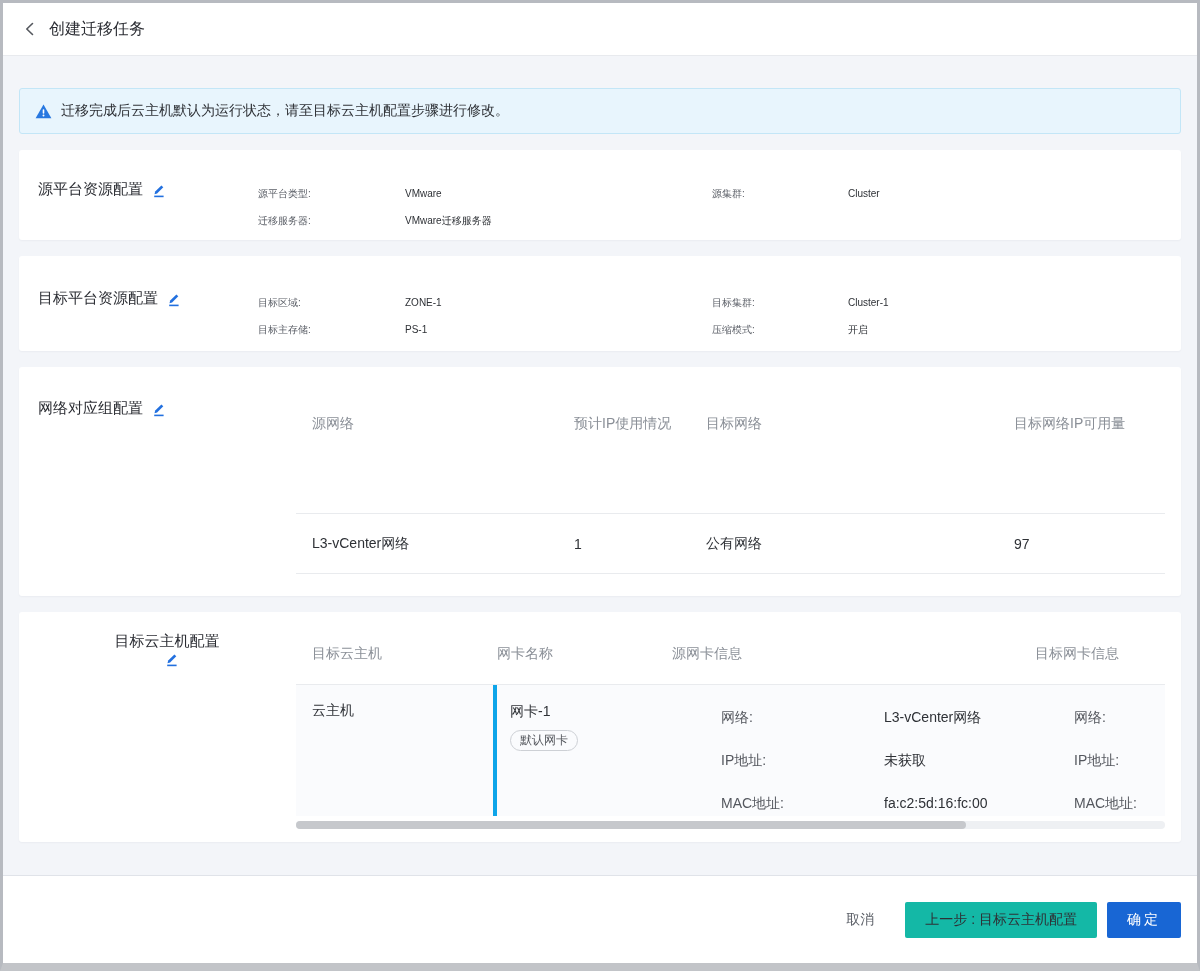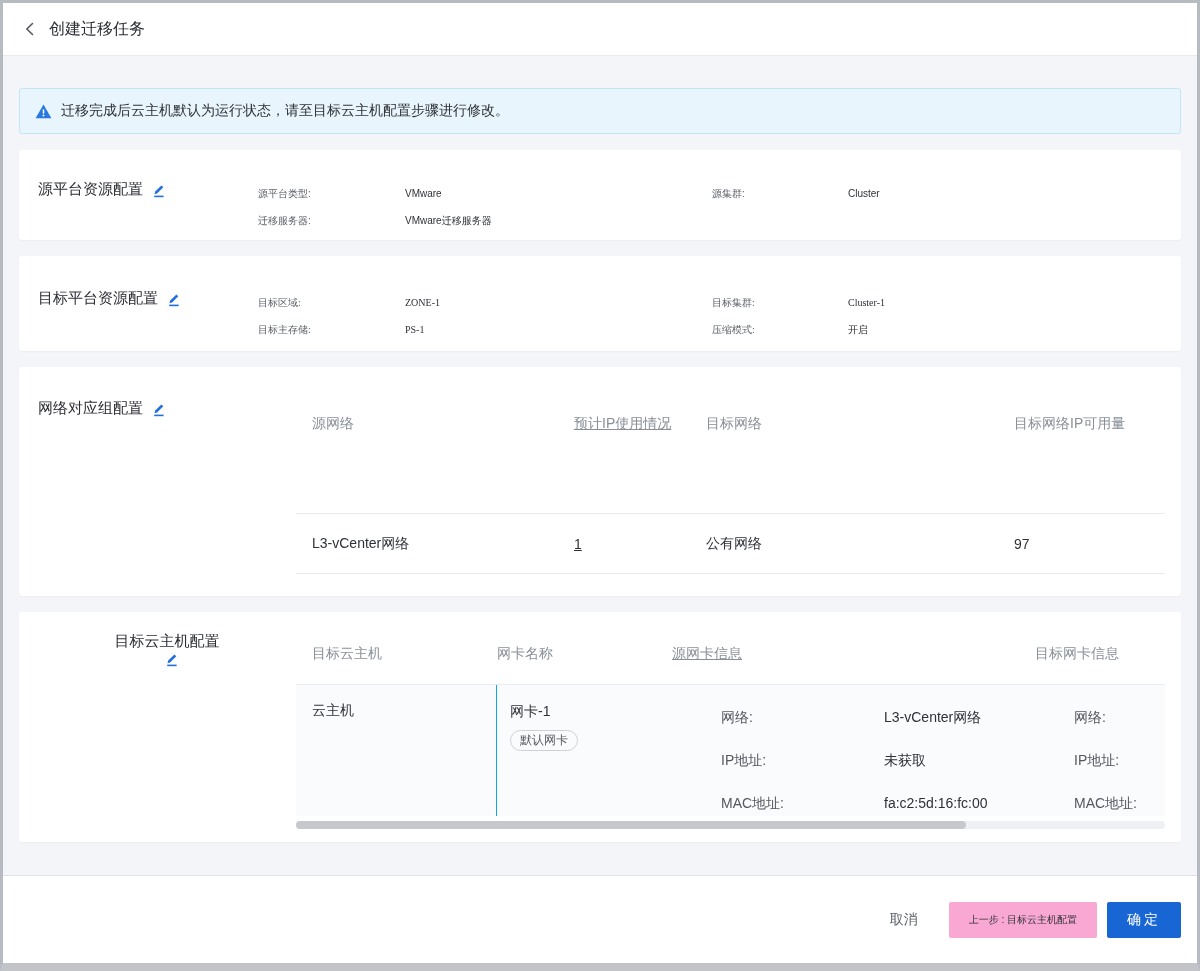--- a/index.html
+++ b/index.html
@@ -42,21 +42,21 @@
   .card {
     background: #fff; border-radius: 3px; margin-bottom: 16px;
     box-shadow: 0 1px 2px rgba(30,34,40,.04);
   }
   .card-title-wrap { display: flex; align-items: center; }
   .card-title { font-size: 15px; color: #2b2d33; }
   .edit-btn { margin-left: 8px; cursor: pointer; display: inline-flex; }
   
   .kv-card { display: flex; padding: 30px 16px 0 19px; }
   .kv-card.h90 { height: 90px; }
-  .kv-card.h95 { height: 95px; padding-top: 33px; font-family: Liberation Serif, serif; }
+  .kv-card.h95 { height: 95px; padding-top: 33px; }
   .kv-card .card-title-wrap { width: 220px; flex: none; align-self: flex-start; }
   .kv-grid {
     flex: 1; display: grid; grid-auto-flow: column;
     grid-template-rows: repeat(2, 27px);
     grid-template-columns: 454px 1fr;
     font-size: 10px;
   }
   .kv-item { display: flex; align-items: center; }
   .kv-label { width: 147px; flex: none; color: #5a5e66; }
   .kv-item:nth-child(n+3) .kv-label { width: 136px; }
@@ -70,36 +70,36 @@
   .tbl { flex: 1; min-width: 0; font-size: 14px; }
   
   .t3-head {
     display: flex; align-items: flex-start;
     padding-top: 26px; height: 147px;
     border-bottom: 1px solid #e9ebee;
     color: #8a8f97; line-height: 60px;
   }
   .t3-row { display: flex; align-items: center; height: 60px; border-bottom: 1px solid #e9ebee; color: #2e3136; }
   .c1 { flex: 0 0 278px; padding-left: 16px; }
-  .c2 { flex: 0 0 132px; text-decoration: underline; }
+  .c2 { flex: 0 0 132px; }
   .c3 { flex: 0 0 308px; }
   .c4 { flex: 1; min-width: 0; }
   .c4 .wrap { display: inline-block; max-width: 112px; }
   
   .t4-head {
     display: flex; align-items: center; height: 73px; padding-top: 12px;
     border-bottom: 1px solid #e9ebee; color: #8a8f97;
   }
   .h1 { flex: 0 0 201px; padding-left: 16px; }
   .h2 { flex: 0 0 175px; }
-  .h3 { flex: 0 0 363px; text-decoration: underline; }
+  .h3 { flex: 0 0 363px; }
   .h4 { flex: 1; }
   .nic-scroll { width: 100%; height: 131px; overflow: hidden; position: relative; }
   .nic-row { width: 1124px; height: 131px; background: #fafbfd; display: flex; color: #2e3136; }
-  .cell-vm  { flex: 0 0 201px; border-right: 1px solid #0ea5e9; padding: 17px 0 0 16px; }
+  .cell-vm  { flex: 0 0 201px; border-right: 4px solid #0ea5e9; padding: 17px 0 0 16px; }
   .cell-nic { flex: 0 0 185px; padding: 18px 0 0 13px; }
   .cell-src { flex: 0 0 353px; padding-top: 22px; }
   .cell-dst { flex: 1; padding-top: 22px; }
   .nic-line { display: flex; height: 20px; line-height: 20px; margin-bottom: 23px; margin-left: 39px; }
   .nic-label { width: 163px; flex: none; color: #54575e; }
   .nic-value { color: #2e3136; }
   .nic-badge {
     display: inline-block; margin-top: 9px; height: 21px; line-height: 19px;
     padding: 0 9px; border: 1px solid #cdd0d5; border-radius: 11px;
     font-size: 12px; color: #54575d; background: transparent;
@@ -107,22 +107,22 @@
   .hscroll { margin-top: 5px; width: 100%; height: 8px; border-radius: 4px; background: #eef0f3; }
   .hthumb { width: 670px; height: 8px; border-radius: 4px; background: #c6c8cc; cursor: pointer; }
   
   .footer {
     flex: none; height: 88px; background: #fff; border-top: 1px solid #e0e3e9;
     display: flex; align-items: center; justify-content: flex-end;
     padding: 0 16px;
   }
   .btn-text { font-size: 14px; color: #5a5e66; margin-right: 31px; cursor: pointer; background: none; border: none; font-family: inherit; }
   .btn-plain {
-    height: 36px; padding: 0 20px; background: #f9a8d4; border: none; border-radius: 2px;
-    font-size: 10px; color: #2e3136; margin-right: 10px; cursor: pointer; font-family: inherit;
+    height: 36px; padding: 0 20px; background: #14b8a6; border: none; border-radius: 2px;
+    font-size: 14px; color: #2e3136; margin-right: 10px; cursor: pointer; font-family: inherit;
   }
   .btn-primary {
     height: 36px; padding: 0 20px; background: #1866d4; border: none; border-radius: 2px;
     font-size: 14px; color: #fff; letter-spacing: 3px; cursor: pointer; font-family: inherit;
   }
 </style>
 </head>
 <body>
 
 <div class="window">

